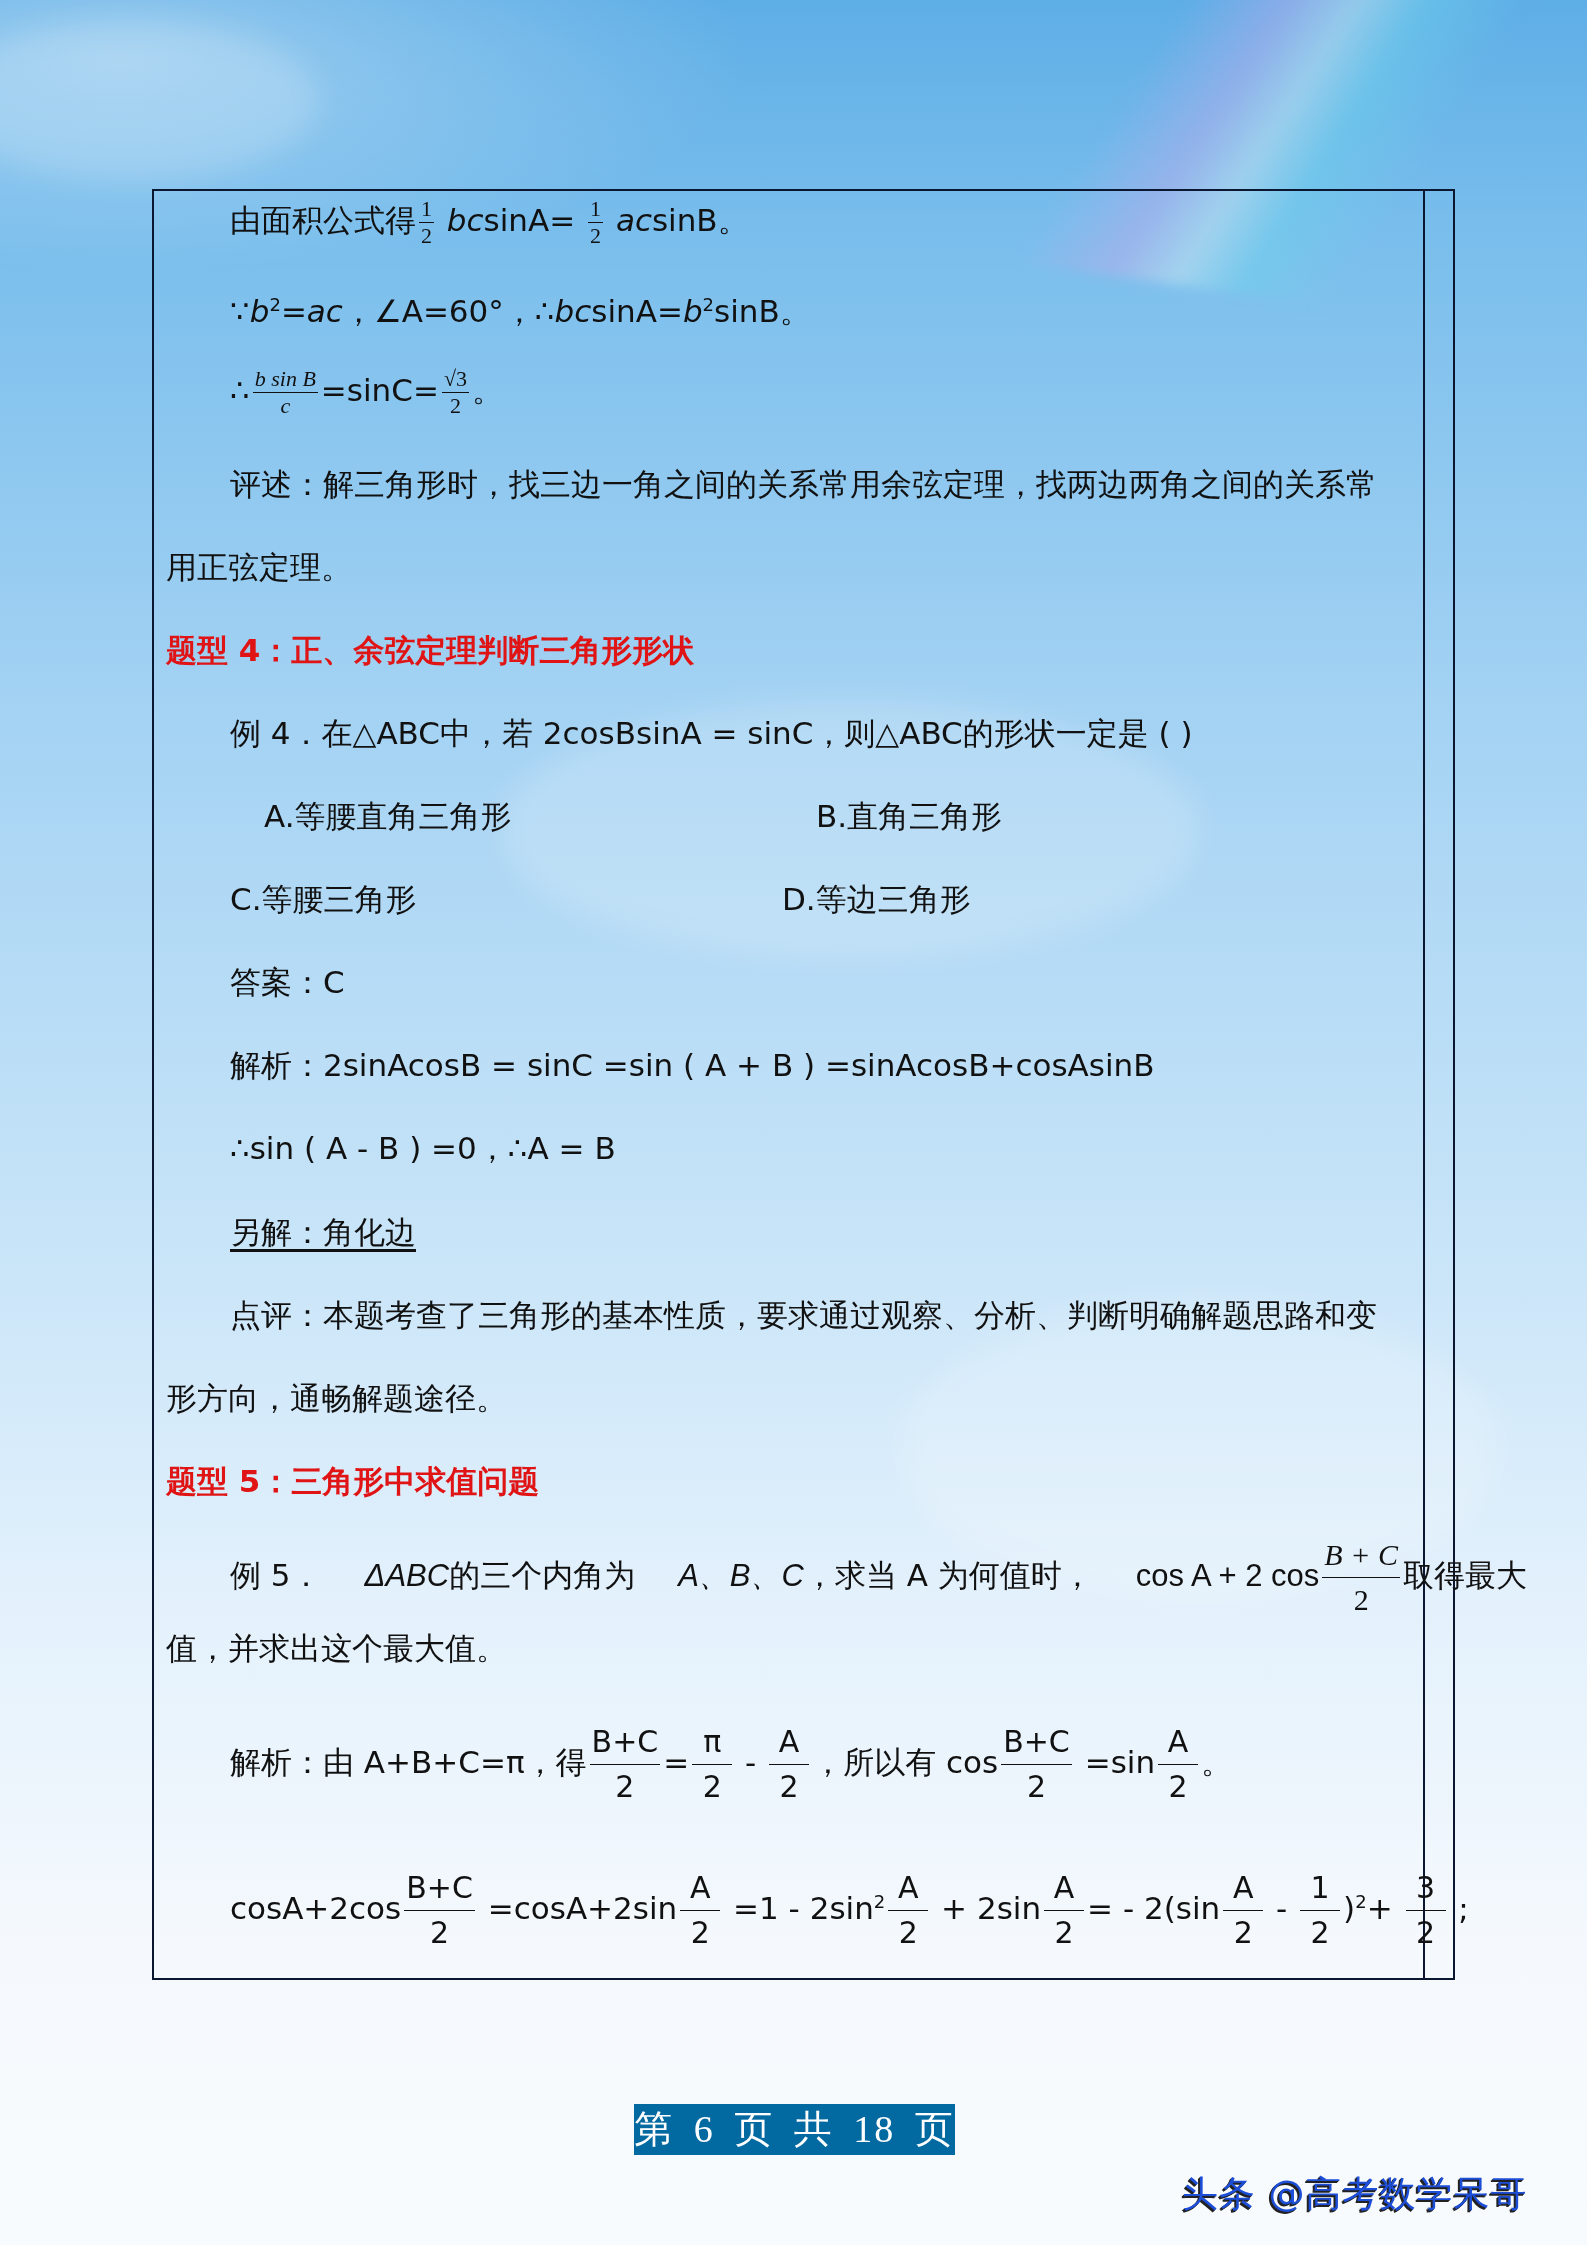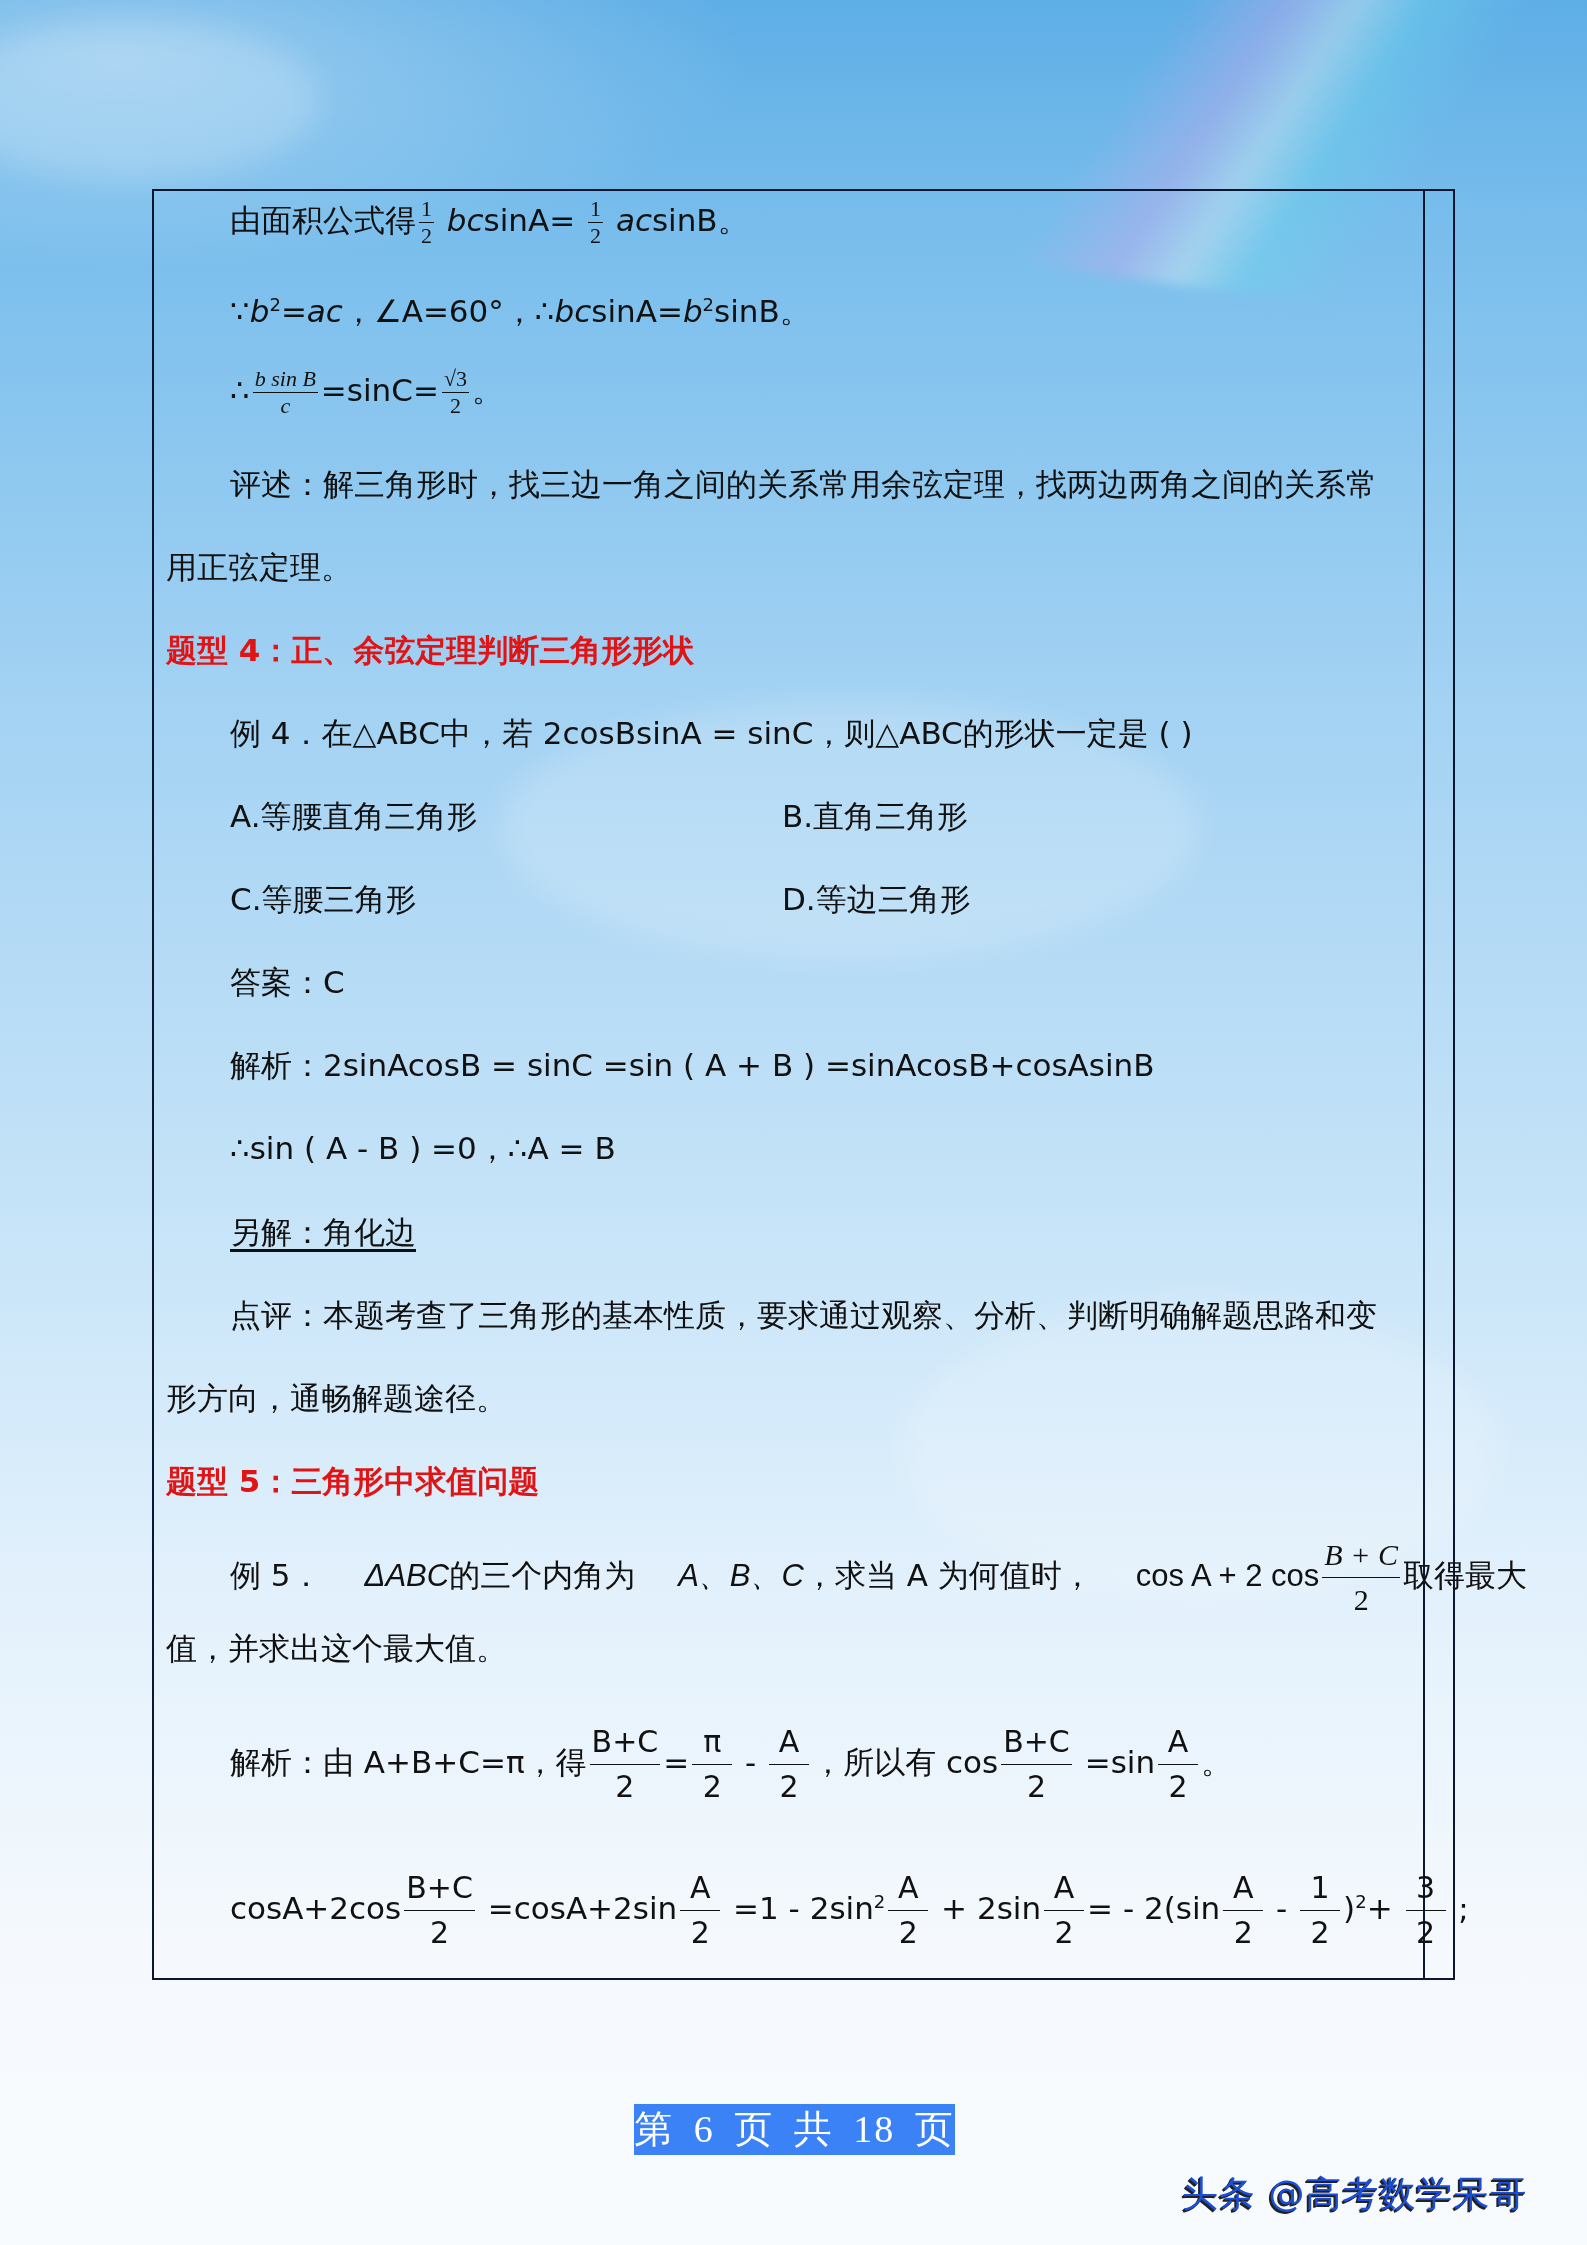--- a/index.html
+++ b/index.html
@@ -38,21 +38,21 @@
   }
   .frac .num, .frac .den { font-size: 22px; line-height: 26px; padding: 0 2px; }
   .frac .bar { align-self: stretch; border-top: 1.5px solid #111; }
   .serif-frac .num, .serif-frac .den { font-family: "Liberation Serif", "DejaVu Serif", serif; }
   .bigfrac .num, .bigfrac .den { font-size: 30px; line-height: 44px; }
   .bigfrac .bar { min-width: 40px; }
   .underline { text-decoration: underline; text-underline-offset: 6px; }
   .col-b { position: absolute; left: 782px; }
   .pager {
     position: absolute; left: 634px; top: 2104px; width: 321px; height: 51px;
-    background: #3b82f6; color: #fff; display: flex; align-items: center; justify-content: center;
+    background: #0369a1; color: #fff; display: flex; align-items: center; justify-content: center;
     font-family: "Liberation Serif", "DejaVu Serif", serif; font-size: 38px; letter-spacing: 2px; word-spacing: 8px;
   }
   .watermark {
     position: absolute; left: 1182px; top: 2170px; font-size: 36px; color: #1d4ed8;
     text-shadow: -2px 2px 0 #222, -1px 1px 0 #222;
     letter-spacing: 1px;
   }
   sup { font-size: 18px; }
 </style>
 </head>
@@ -96,21 +96,21 @@
       <span class="den">2</span>
     </span><span>。</span>
 </div>
 
 <div class="line ind" style="top:464px;">评述：解三角形时，找三边一角之间的关系常用余弦定理，找两边两角之间的关系常</div>
 <div class="line noind" style="top:547px;">用正弦定理。</div>
 
 <div class="line noind red" style="top:630px;">题型 4：正、余弦定理判断三角形形状</div>
 <div class="line ind" style="top:713px;">例 4．在△ABC中，若 2cosBsinA = sinC，则△ABC的形状一定是 (          )</div>
 
-<div class="line ind" style="top:796px;width:1150px;">
+<div class="line ind" style="top:796px;width:1150px;margin-left:34px;">
   <span>A.等腰直角三角形</span>
   <span class="col-b" style="left:552px;">B.直角三角形</span>
 </div>
 <div class="line ind" style="top:879px;width:1150px;">
   <span>C.等腰三角形</span>
   <span class="col-b" style="left:552px;">D.等边三角形</span>
 </div>
 
 <div class="line ind" style="top:962px;text-align:right;">答案：C</div>
 <div class="line ind" style="top:1045px;">解析：2sinAcosB = sinC =sin ( A + B ) =sinAcosB+cosAsinB</div>

